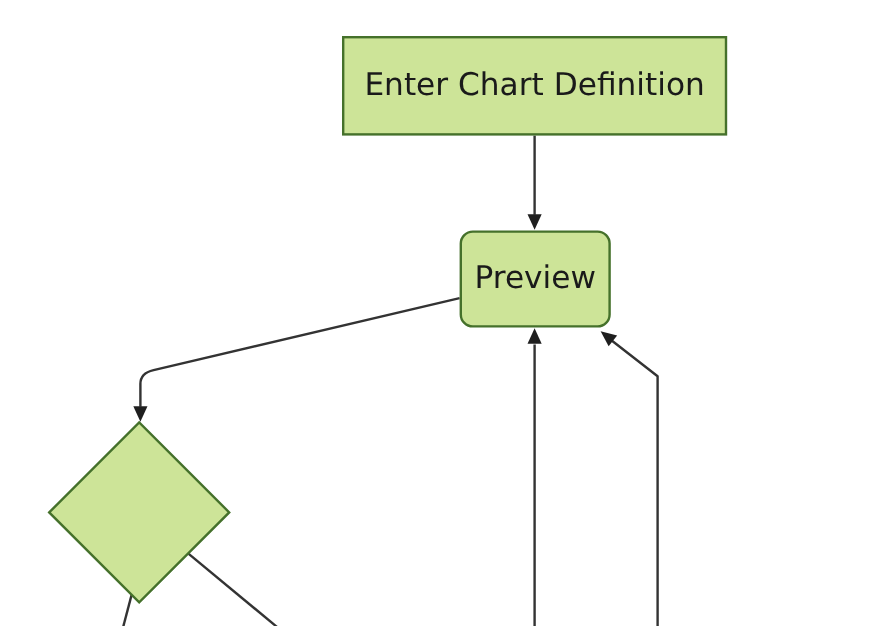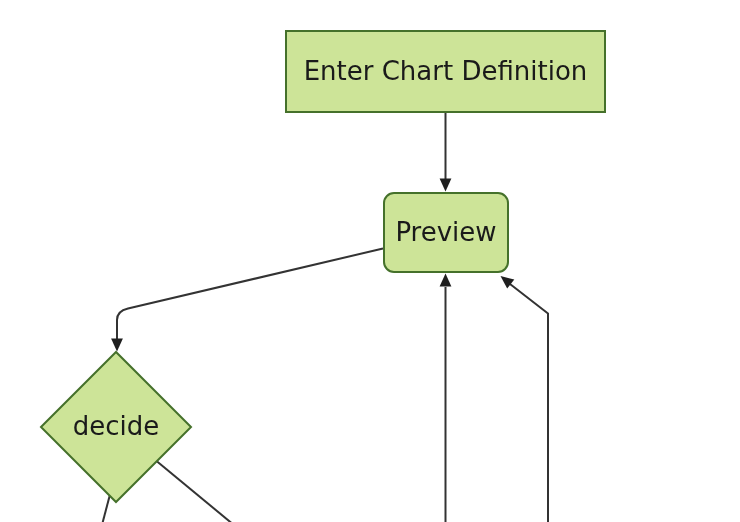--- a/index.html
+++ b/index.html
@@ -79,15 +79,14 @@
       <rect class="shape" x="286" y="31" width="319" height="81"></rect>
       <rect class="shape" x="384" y="193" width="124" height="79" rx="10" ry="10"></rect>
       <polygon class="shape" points="41,427 116,352 191,427 116,502"></polygon>
     </g>
   </svg>
 
   <div class="node-label" style="left:285px; top:30px; width:321px; height:83px;">Enter Chart Definition</div>
 
   <div class="node-label" style="left:383px; top:192px; width:126px; height:81px;">Preview</div>
 
-  <div class="node-label" style="left:41px; top:352px; width:150px; height:150px;">decide</div>
 
 </div>
 
 </body></html>

